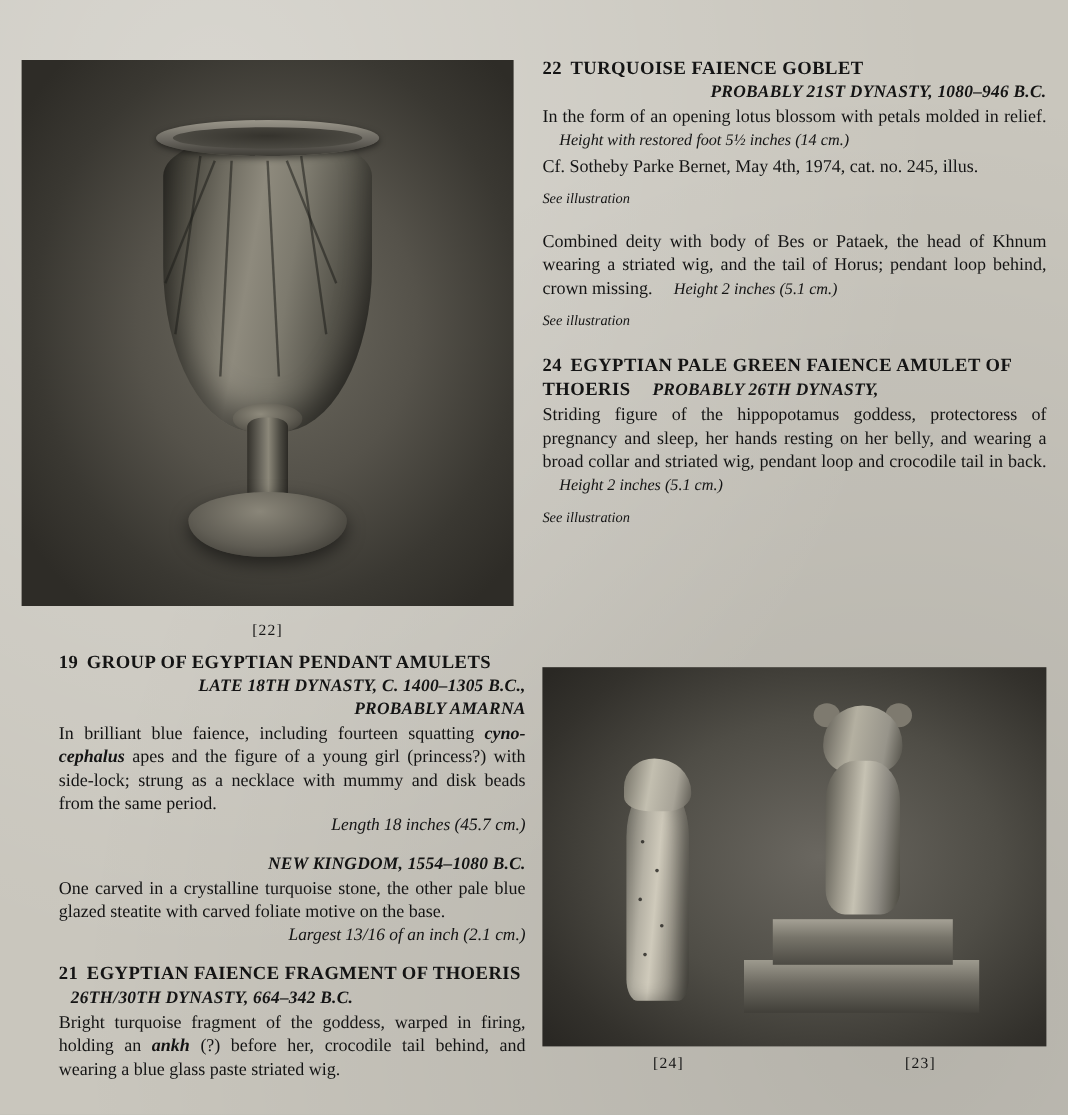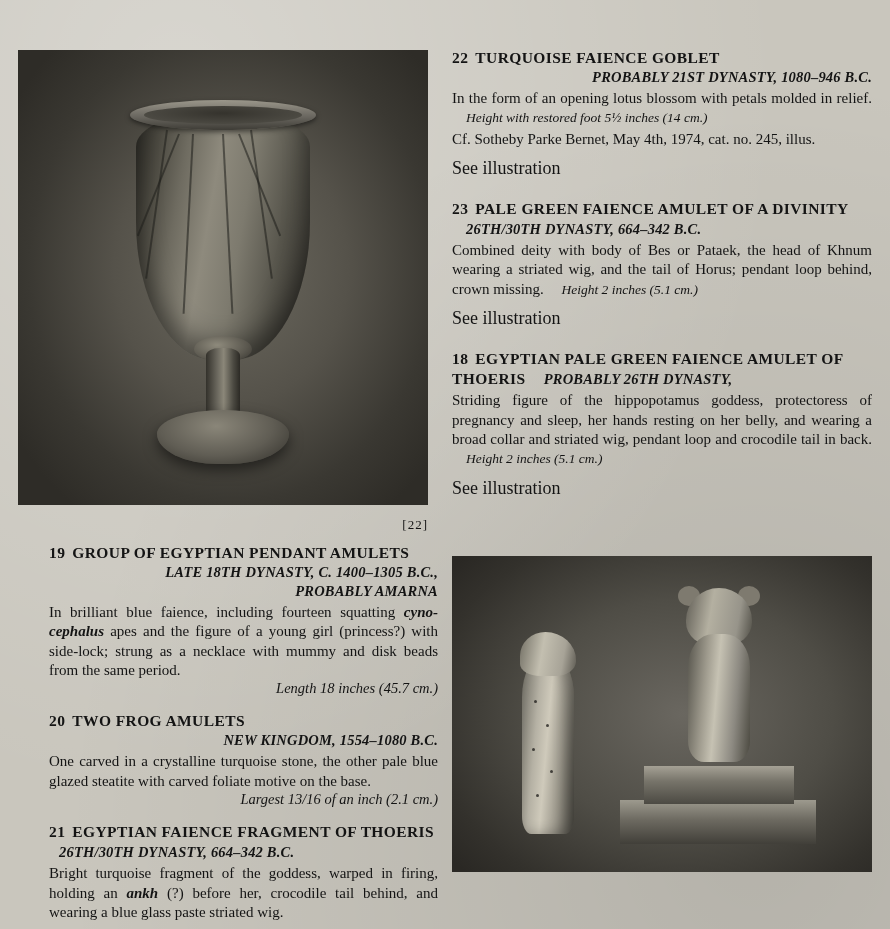--- a/index.html
+++ b/index.html
@@ -196,21 +196,21 @@
     background: linear-gradient(180deg, #a5a195 0%, #77746a 40%, #4c4a43 100%);
   }
   .base-bot {
     position: absolute;
     left: 168px; top: 244px;
     width: 196px; height: 44px;
     background: linear-gradient(180deg, #9d9a8e 0%, #6d6a61 45%, #413f39 100%);
   }
 
   .caption {
-    text-align: right;
+    text-align: center;
     font-size: 13px;
     letter-spacing: 1px;
     font-family: "Liberation Serif", serif;
   }
   .cap-goblet {
     position: absolute;
     left: 18px;
     top: 517px;
     width: 410px;
   }
@@ -258,21 +258,22 @@
     text-align: right;
     font-style: italic;
     font-size: 14.5px;
   }
   .cf {
     font-size: 15px;
     line-height: 1.28;
     margin-top: 2px;
   }
   .see {
-    font-size: 18px;
+    font-style: italic;
+    font-size: 12px;
     margin-top: 9px;
   }
   .italic { font-style: italic; font-weight: bold; }
   .inline-dim { font-style: italic; font-size: 13.5px; }
   .right-col-entry { margin-bottom: 20px; }
   .sp { display: inline-block; width: 14px; }
 </style>
 </head>
 <body>
 
@@ -304,23 +305,20 @@
       </div>
       <div class="attribution">LATE 18TH DYNASTY, C. 1400–1305 B.C.,</div>
       <div class="attribution">PROBABLY AMARNA</div>
       <div class="desc">
         In brilliant blue faience, including fourteen squatting <span class="italic">cyno-cephalus</span> apes and the figure of a young girl (princess?) with side-lock; strung as a necklace with mummy and disk beads from the same period.
       </div>
       <div class="dim-line">Length 18 inches (45.7 cm.)</div>
     </div>
 
     <div class="entry">
-      <div class="entry-head headline-block">
-        <span class="lot-no">20</span><span class="title-caps">TWO FROG AMULETS</span>
-      </div>
       <div class="attribution">NEW KINGDOM, 1554–1080 B.C.</div>
       <div class="desc">One carved in a crystalline turquoise stone, the other pale blue glazed steatite with carved foliate motive on the base.</div>
       <div class="dim-line">Largest 13/16 of an inch (2.1 cm.)</div>
     </div>
 
     <div class="entry">
       <div class="entry-head headline-block">
         <span class="lot-no">21</span><span class="title-caps">EGYPTIAN FAIENCE FRAGMENT OF THOERIS</span>
         <span class="attribution" style="display:inline; margin-left:10px;">26TH/30TH DYNASTY, 664–342 B.C.</span>
       </div>
@@ -340,34 +338,30 @@
       <div class="attribution">PROBABLY 21ST DYNASTY, 1080–946 B.C.</div>
       <div class="desc">
         <span>In the form of an opening lotus blossom with petals molded in relief.</span>
         <span class="sp"></span><span class="inline-dim">Height with restored foot 5½ inches (14 cm.)</span>
       </div>
       <div class="cf">Cf. Sotheby Parke Bernet, May 4th, 1974, cat. no. 245, illus.</div>
       <div class="see">See illustration</div>
     </div>
 
     <div class="right-col-entry">
-      <div class="entry-head headline-block">
-        <span class="lot-no">23</span><span class="title-caps">PALE GREEN FAIENCE AMULET OF A DIVINITY</span>
-        <span class="attribution" style="display:inline; margin-left:14px;">26TH/30TH DYNASTY, 664–342 B.C.</span>
-      </div>
       <div class="desc">
         <span>Combined deity with body of Bes or Pataek, the head of Khnum wearing a striated wig, and the tail of Horus; pendant loop behind, crown missing.</span>
         <span class="sp"></span><span class="inline-dim">Height 2 inches (5.1 cm.)</span>
       </div>
       <div class="see">See illustration</div>
     </div>
 
     <div class="right-col-entry">
       <div class="entry-head headline-block">
-        <span class="lot-no">18</span><span class="title-caps">EGYPTIAN PALE GREEN FAIENCE AMULET OF THOERIS</span>
+        <span class="lot-no">24</span><span class="title-caps">EGYPTIAN PALE GREEN FAIENCE AMULET OF THOERIS</span>
         <span class="attribution" style="display:inline; margin-left:14px;">PROBABLY 26TH DYNASTY,</span>
       </div>
       <div class="desc">
         <span>Striding figure of the hippopotamus goddess, protectoress of pregnancy and sleep, her hands resting on her belly, and wearing a broad collar and striated wig, pendant loop and crocodile tail in back.</span>
         <span class="sp"></span><span class="inline-dim">Height 2 inches (5.1 cm.)</span>
       </div>
       <div class="see">See illustration</div>
     </div>
 
   </div>
@@ -384,14 +378,18 @@
       <div class="dot" style="left:40px; top:142px;"></div>
       <div class="dot" style="left:26px; top:166px;"></div>
     </div>
     <div class="fig fig-bes">
       <div class="horn" style="left:14px;"></div>
       <div class="horn" style="left:74px;"></div>
       <div class="head"></div>
       <div class="body"></div>
     </div>
   </div>
+  <div class="cap-amulets">
+    <div class="caption c1">[24]</div>
+    <div class="caption c2">[23]</div>
+  </div>
 
 </div>
 
 </body></html>

